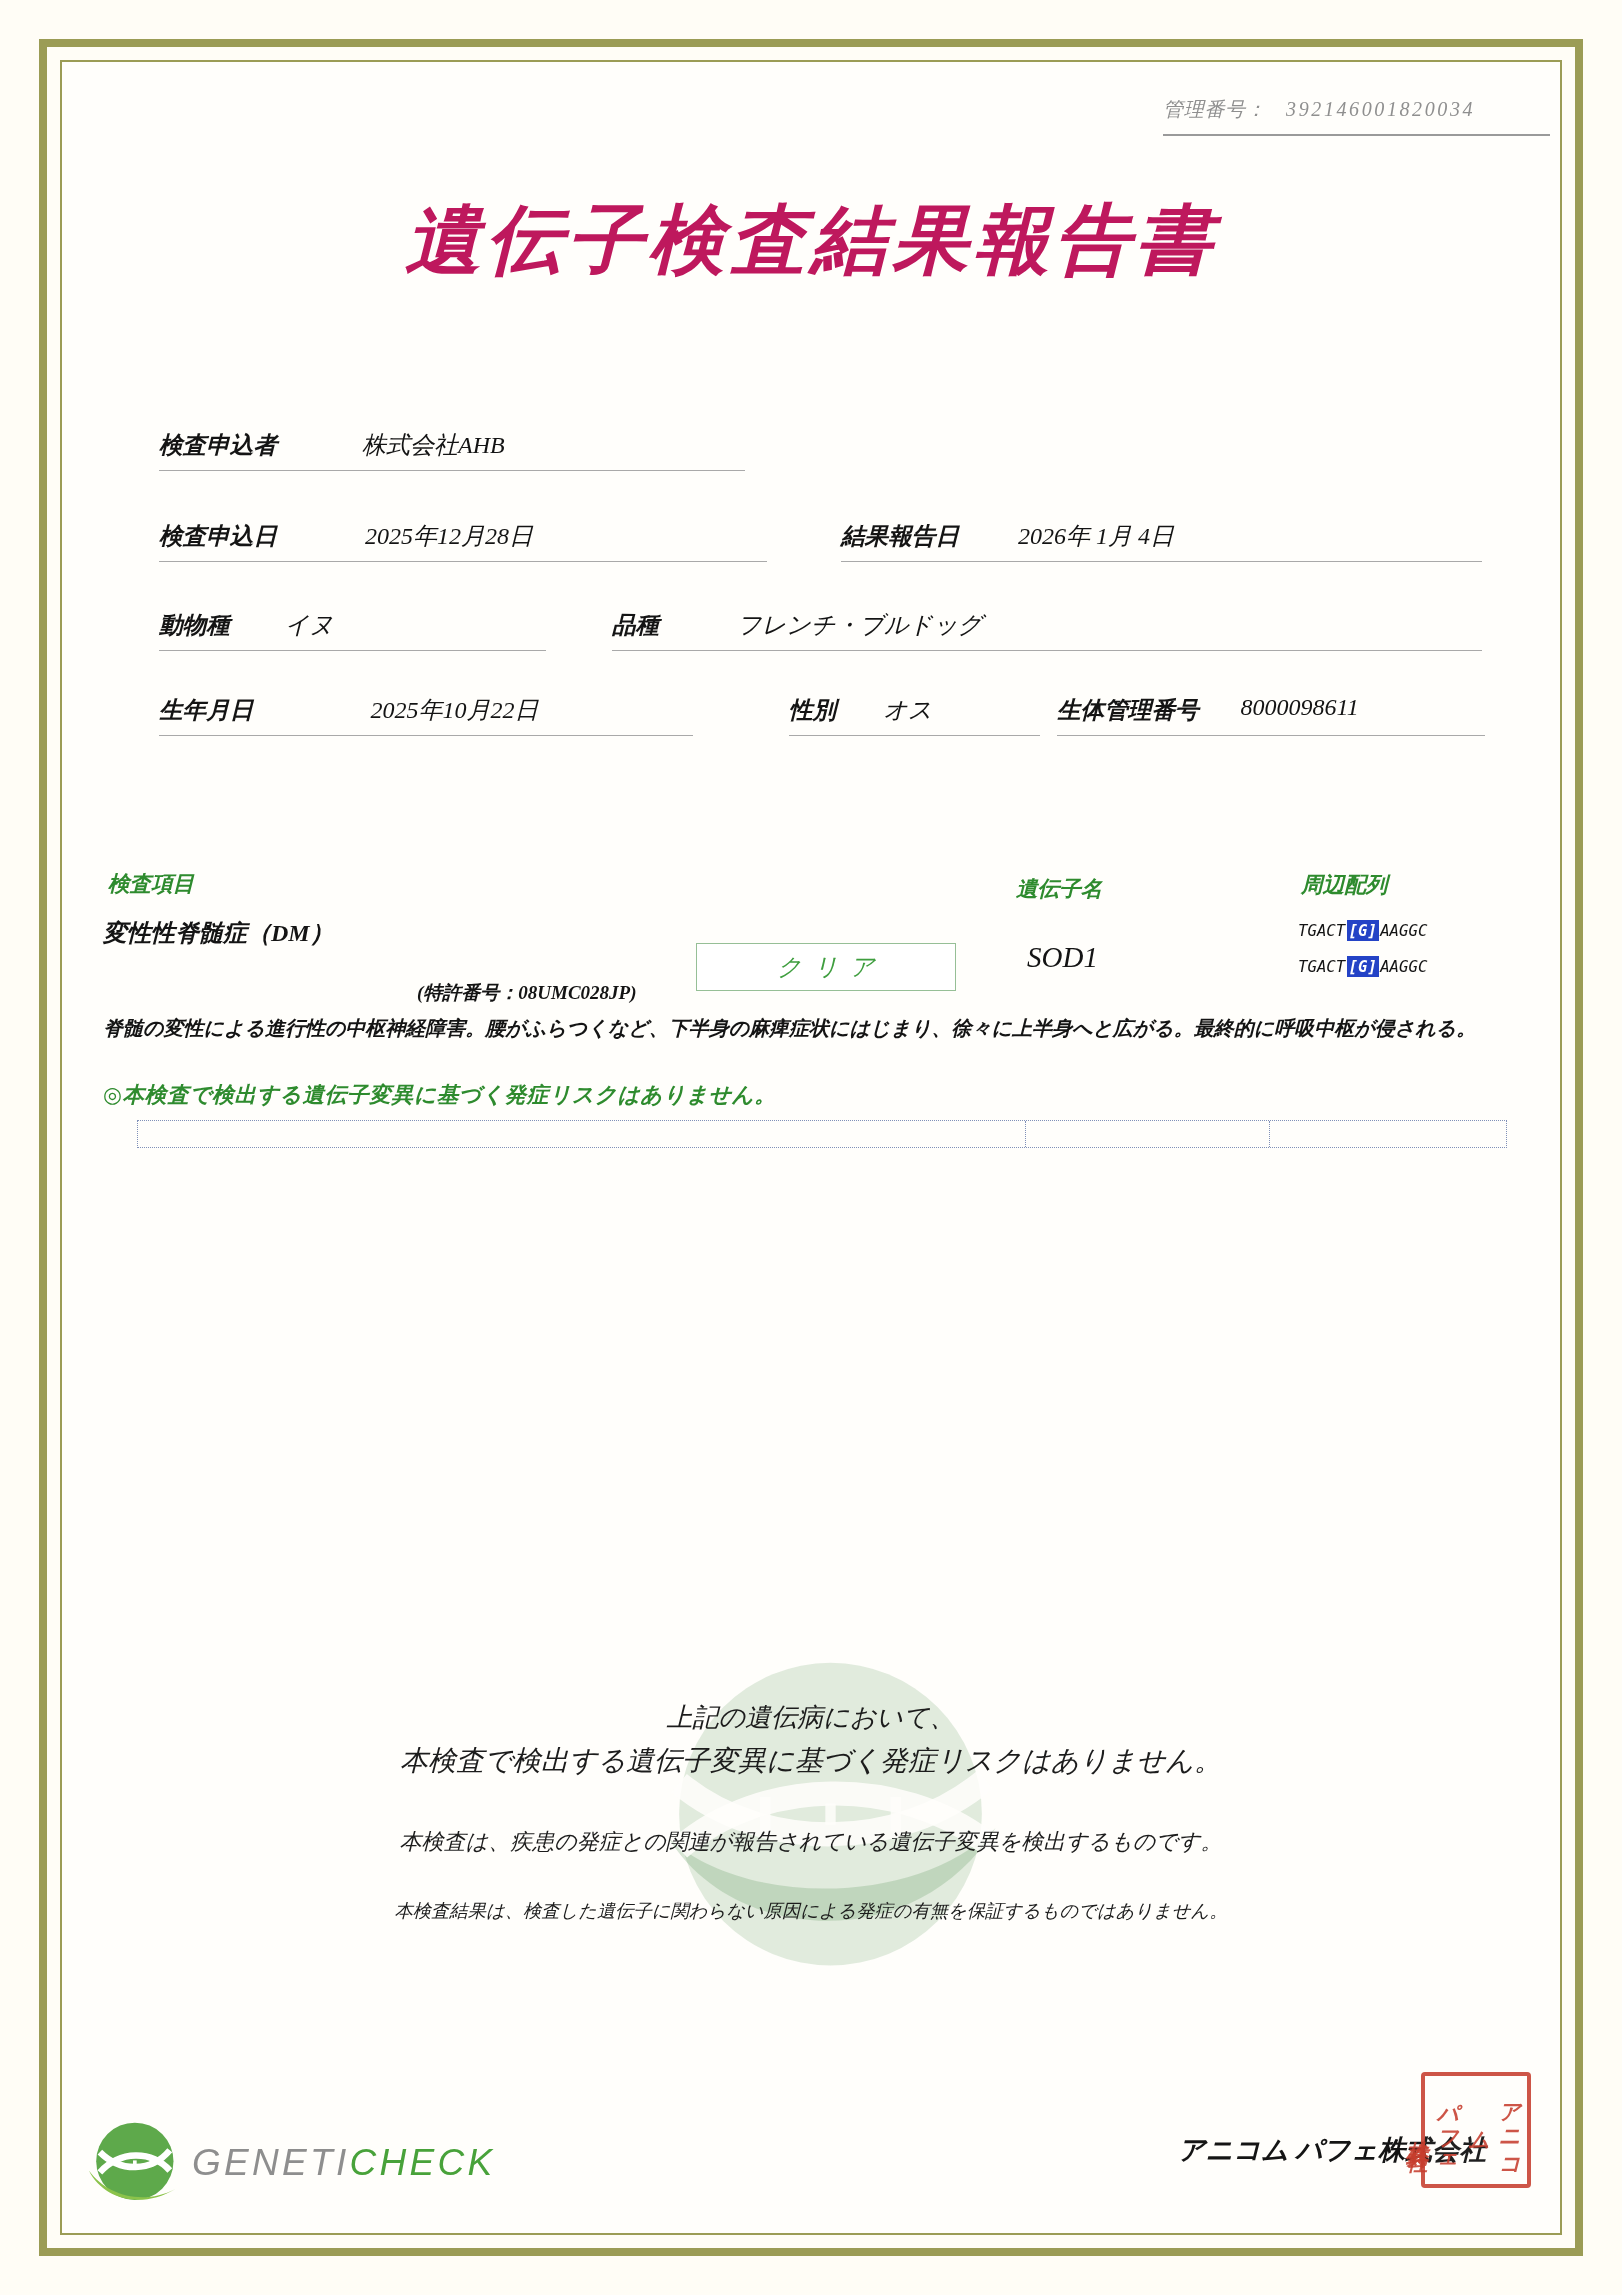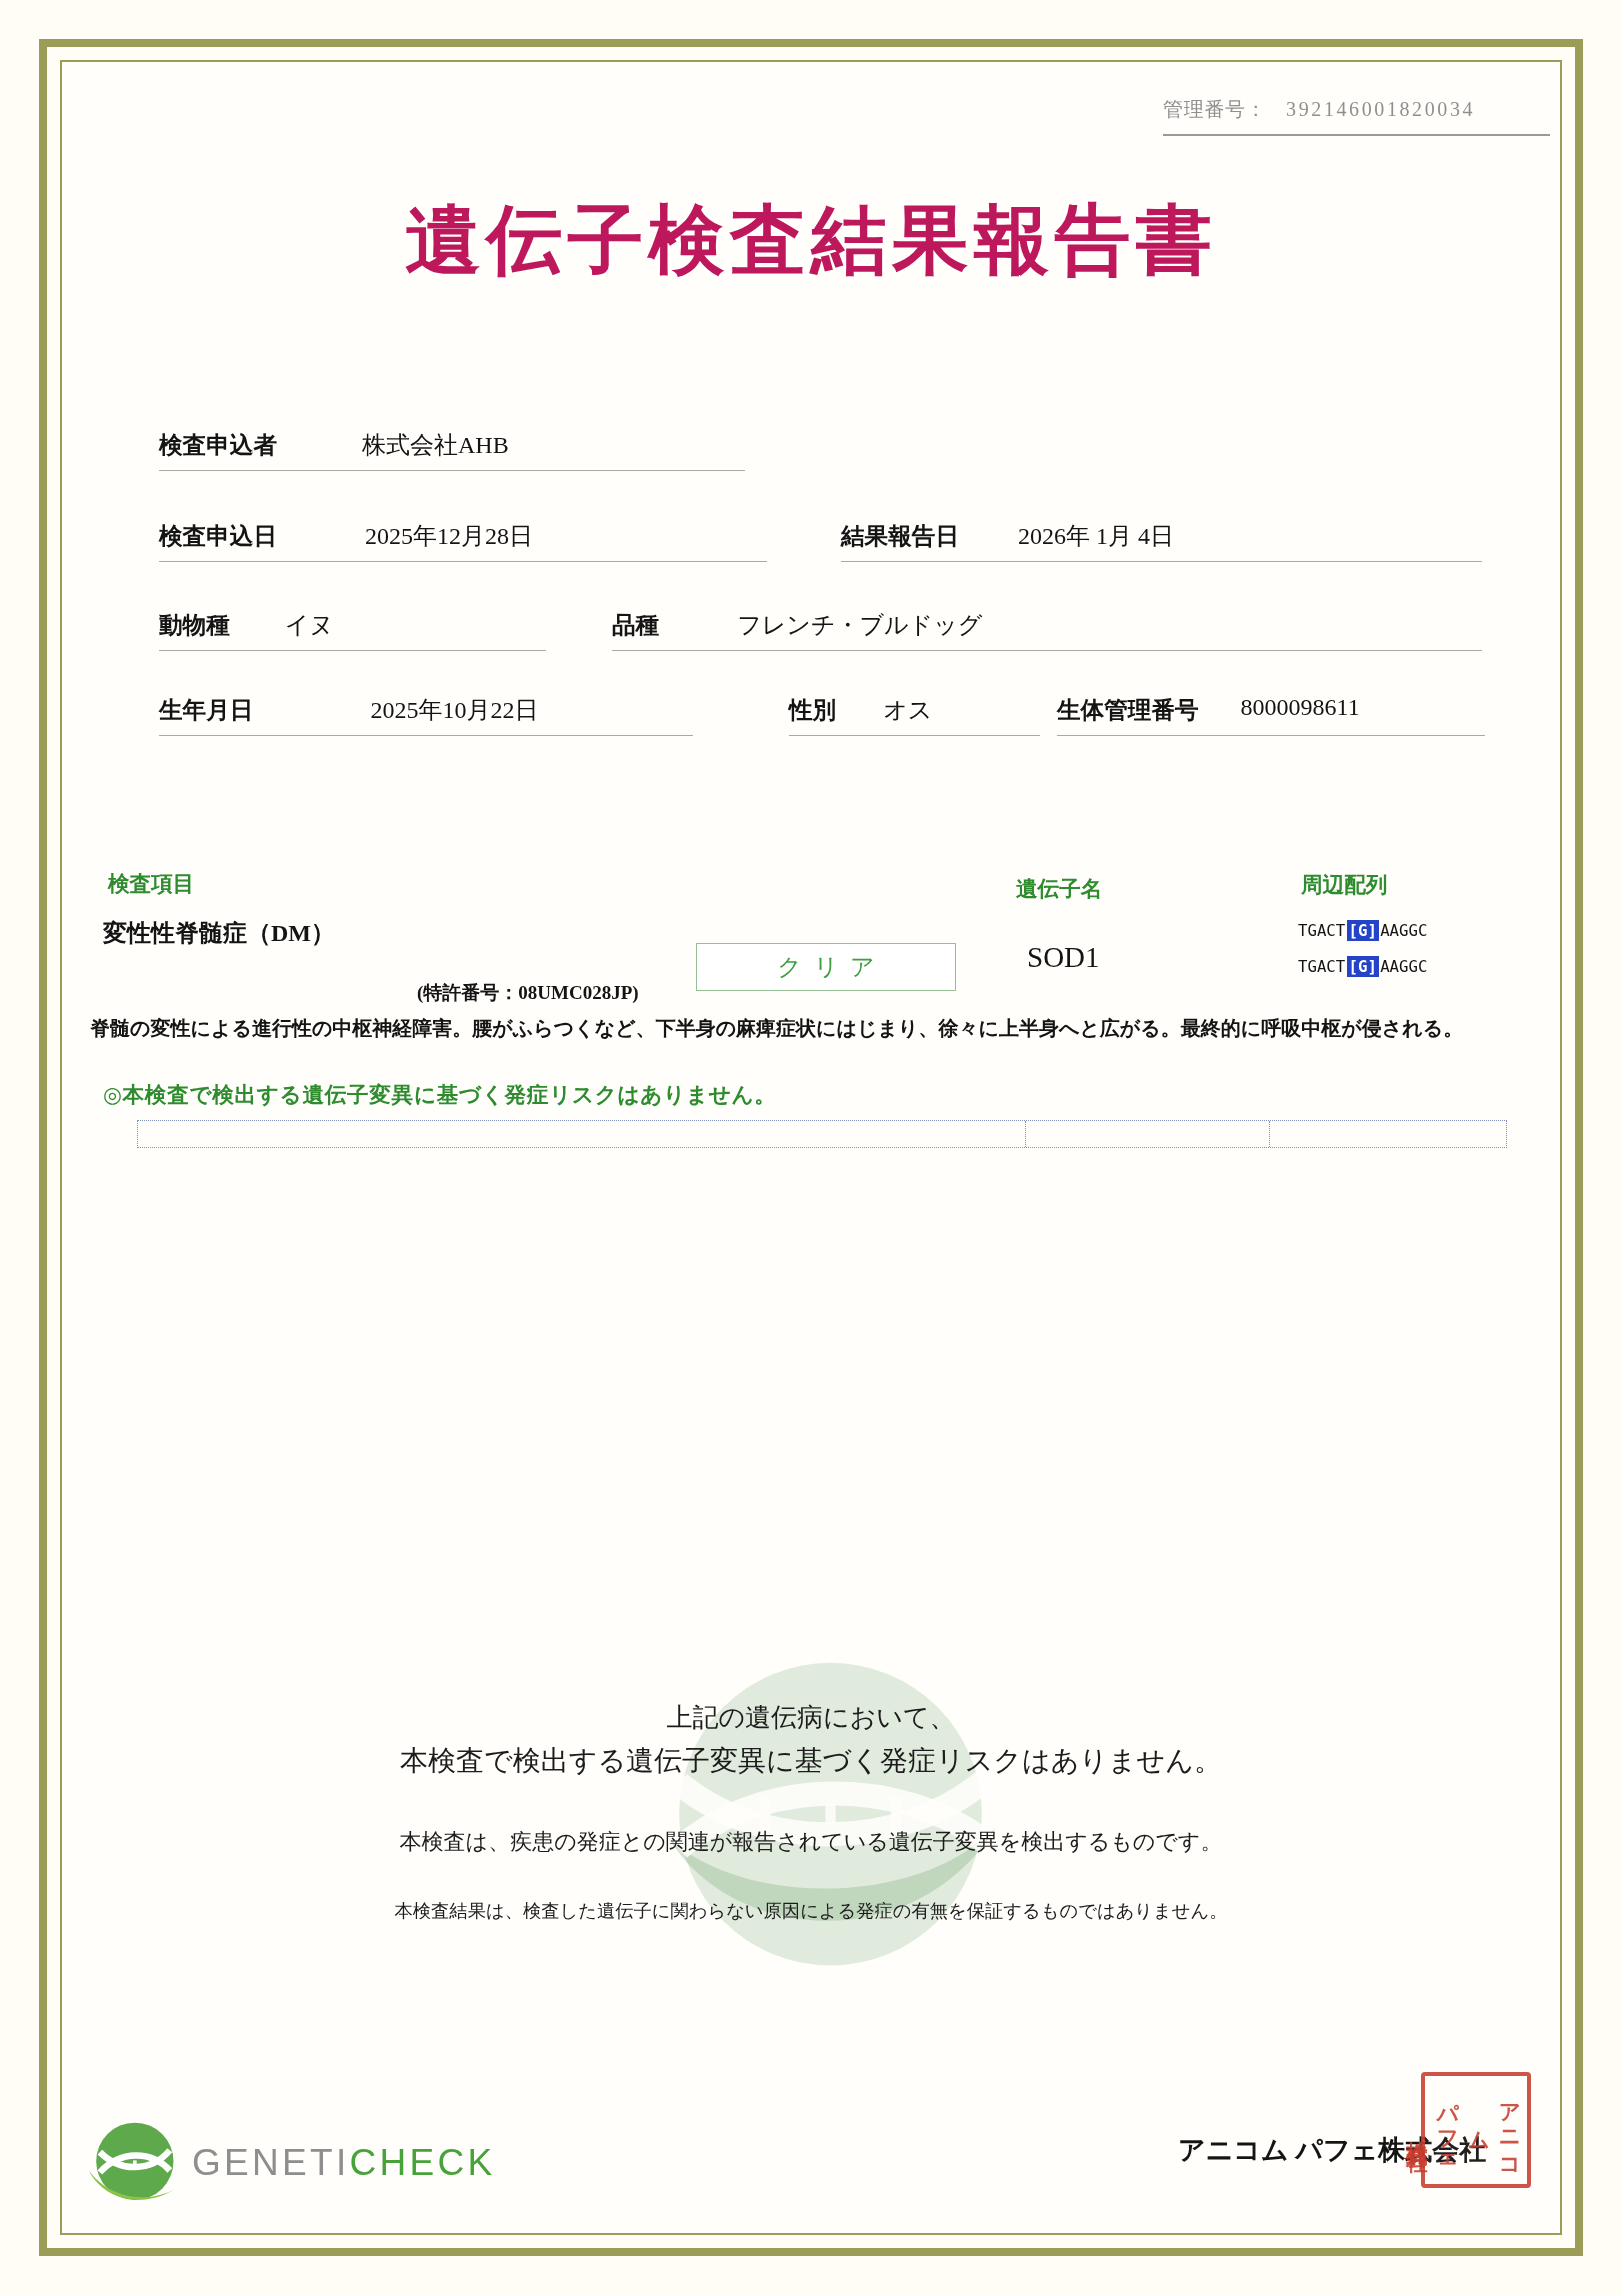--- a/index.html
+++ b/index.html
@@ -6,21 +6,21 @@
     --frame:#9b9c55;
     --green:#2e8b2e;
     --underline:#a9a9a9;
     --variant-blue:#2443c6;
     --stamp-red:rgba(198,61,46,.88);
     --ink:#141414;
   }
   *{box-sizing:border-box;}
   html,body{margin:0;padding:0;}
   body{background:#fffdf6;font-family:"Liberation Serif","DejaVu Serif",serif;color:var(--ink);}
-  .page{position:relative;width:1622px;height:2295px;background:#fffdf6;overflow:hidden;}
+  .page{position:relative;width:1622px;height:2295px;background:#fffdf6;overflow:hidden;font-style:italic;}
 
   
   .frame-outer{position:absolute;inset:39px;border:8.5px solid var(--frame);z-index:0;}
   .frame-inner{position:absolute;inset:60px;border:2px solid var(--frame);background:#fffefb;z-index:0;}
 
   .abs{position:absolute;z-index:2;}
 
   
   .mgmt{top:96px;left:1163px;width:387px;border-bottom:2px solid #9a9a9a;padding-bottom:10.5px;
         font-size:20px;color:#8f8f8f;letter-spacing:0.7px;white-space:nowrap;}
@@ -134,21 +134,21 @@
   <div class="abs result-box" style="left:696px;top:943px;">クリア</div>
   <div class="abs gene-name" style="left:1027px;top:941px;">SOD1</div>
 
   <div class="abs seq-line" style="left:1298px;top:921px;">
     <span>TGACT</span><span class="variant">[G]</span><span>AAGGC</span>
   </div>
   <div class="abs seq-line" style="left:1298px;top:957px;">
     <span>TGACT</span><span class="variant">[G]</span><span>AAGGC</span>
   </div>
 
-  <div class="abs description" style="left:90px;top:1013px;">脊髄の変性による進行性の中枢神経障害。腰がふらつくなど、下半身の麻痺症状にはじまり、徐々に上半身へと広がる。最終的に呼吸中枢が侵される。</div>
+  <div class="abs description" style="left:103px;top:1013px;">脊髄の変性による進行性の中枢神経障害。腰がふらつくなど、下半身の麻痺症状にはじまり、徐々に上半身へと広がる。最終的に呼吸中枢が侵される。</div>
   <div class="abs risk-note" style="left:103px;top:1080px;">◎本検査で検出する遺伝子変異に基づく発症リスクはありません。</div>
 
   <div class="abs dotted-row">
     <div class="div1"></div>
     <div class="div2"></div>
   </div>
 
   <svg class="abs watermark" viewBox="0 0 200 200" aria-hidden="true">
     <circle cx="100" cy="96" r="88" fill="#4e8f4e" opacity="0.17"></circle>
     <path d="M6,110 C 50,150 150,150 196,104 C 150,178 44,172 6,110 Z" fill="#4e8f4e" opacity="0.22"></path>

